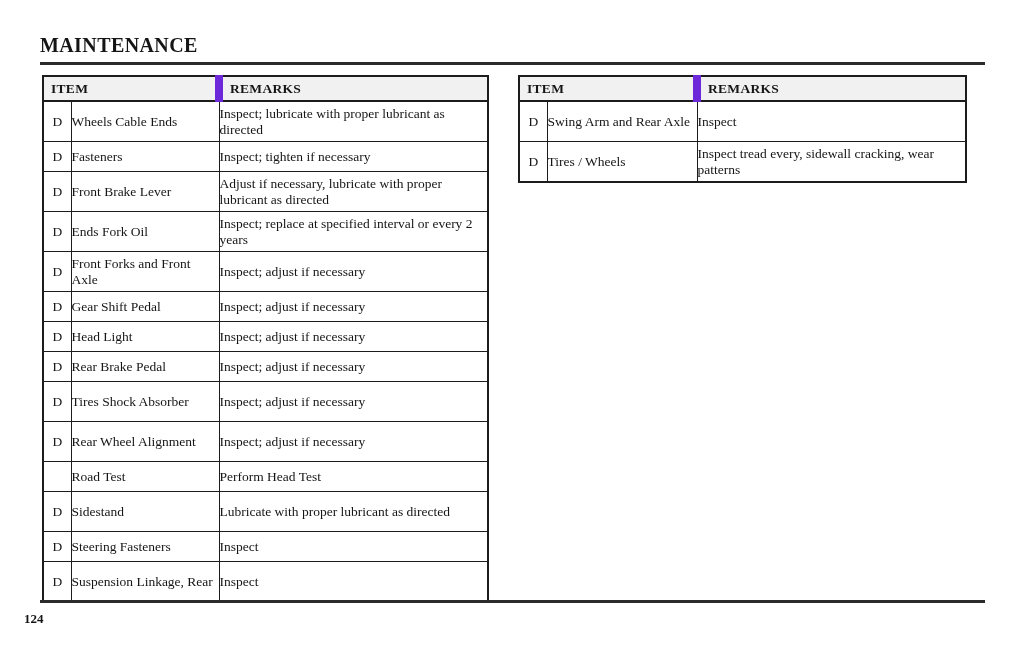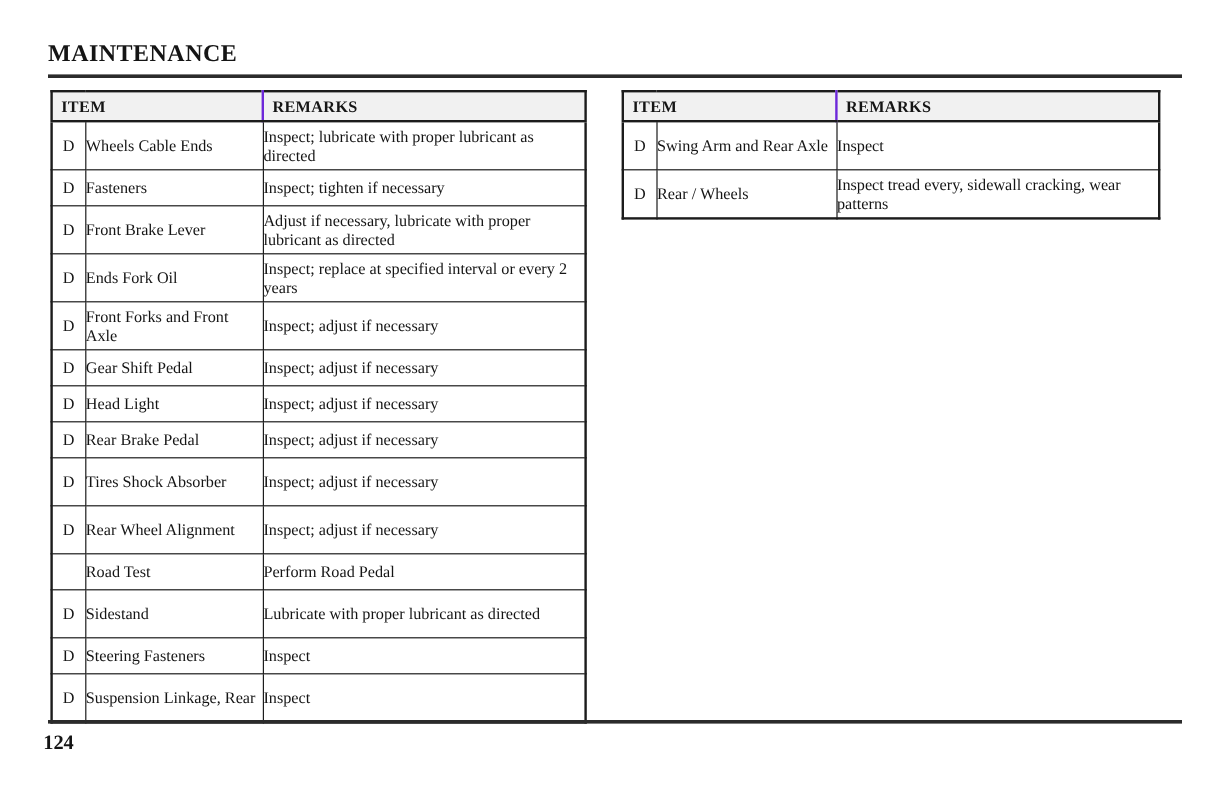--- a/index.html
+++ b/index.html
@@ -80,21 +80,21 @@
   .tbl thead th {
     background: #f1f1f1;
     font-weight: bold;
     font-size: 13.5px;
     letter-spacing: 0.3px;
     text-align: left;
     height: 23px;
     border-bottom: 2px solid #1c1c1c;
     padding: 0 0 0 7px;
   }
-  .tbl thead th.th-item { border-right: 2px solid #6d28d9; }
+  .tbl thead th.th-item { border-right: 8px solid #6d28d9; }
 
   
   .cell-mark {
     text-align: center;
     font-size: 13.5px;
     border-right: 2px solid #1c1c1c;
     padding: 0;
   }
   .cell-item {
     padding: 4px 6px 4px 8px;
@@ -111,23 +111,23 @@
   .footer-rule {
     position: absolute;
     left: 40px;
     top: 600px;
     width: 945px;
     height: 3px;
     background: #2b2b2b;
   }
   .page-number {
     position: absolute;
-    left: 36px;
+    left: 24px;
     top: 611px;
-    font-size: 17px;
+    font-size: 13px;
     font-weight: bold;
     line-height: 16px;
   }
 </style>
 </head>
 <body>
 
 <div class="page">
 
   <div class="page-title">MAINTENANCE</div>
@@ -193,21 +193,21 @@
           <td class="cell-remark">Inspect; adjust if necessary</td>
         </tr>
         <tr class="row-2">
           <td class="cell-mark">D</td>
           <td class="cell-item">Rear Wheel Alignment</td>
           <td class="cell-remark">Inspect; adjust if necessary</td>
         </tr>
         <tr class="row-1">
           <td class="cell-mark"></td>
           <td class="cell-item">Road Test</td>
-          <td class="cell-remark">Perform Road Pedal</td>
+          <td class="cell-remark">Perform Head Test</td>
         </tr>
         <tr class="row-2">
           <td class="cell-mark">D</td>
           <td class="cell-item">Sidestand</td>
           <td class="cell-remark">Lubricate with proper lubricant as directed</td>
         </tr>
         <tr class="row-1">
           <td class="cell-mark">D</td>
           <td class="cell-item">Steering Fasteners</td>
           <td class="cell-remark">Inspect</td>
@@ -233,21 +233,21 @@
       </tr>
     </thead>
     <tbody>
         <tr class="row-2">
           <td class="cell-mark">D</td>
           <td class="cell-item">Swing Arm and Rear Axle</td>
           <td class="cell-remark">Inspect</td>
         </tr>
         <tr class="row-2">
           <td class="cell-mark">D</td>
-          <td class="cell-item">Rear / Wheels</td>
+          <td class="cell-item">Tires / Wheels</td>
           <td class="cell-remark">Inspect tread every, sidewall cracking, wear patterns</td>
         </tr>
       </tbody>
   </table>
 
   <div class="footer-rule"></div>
 
   <div class="page-number">124</div>
 
 </div>

